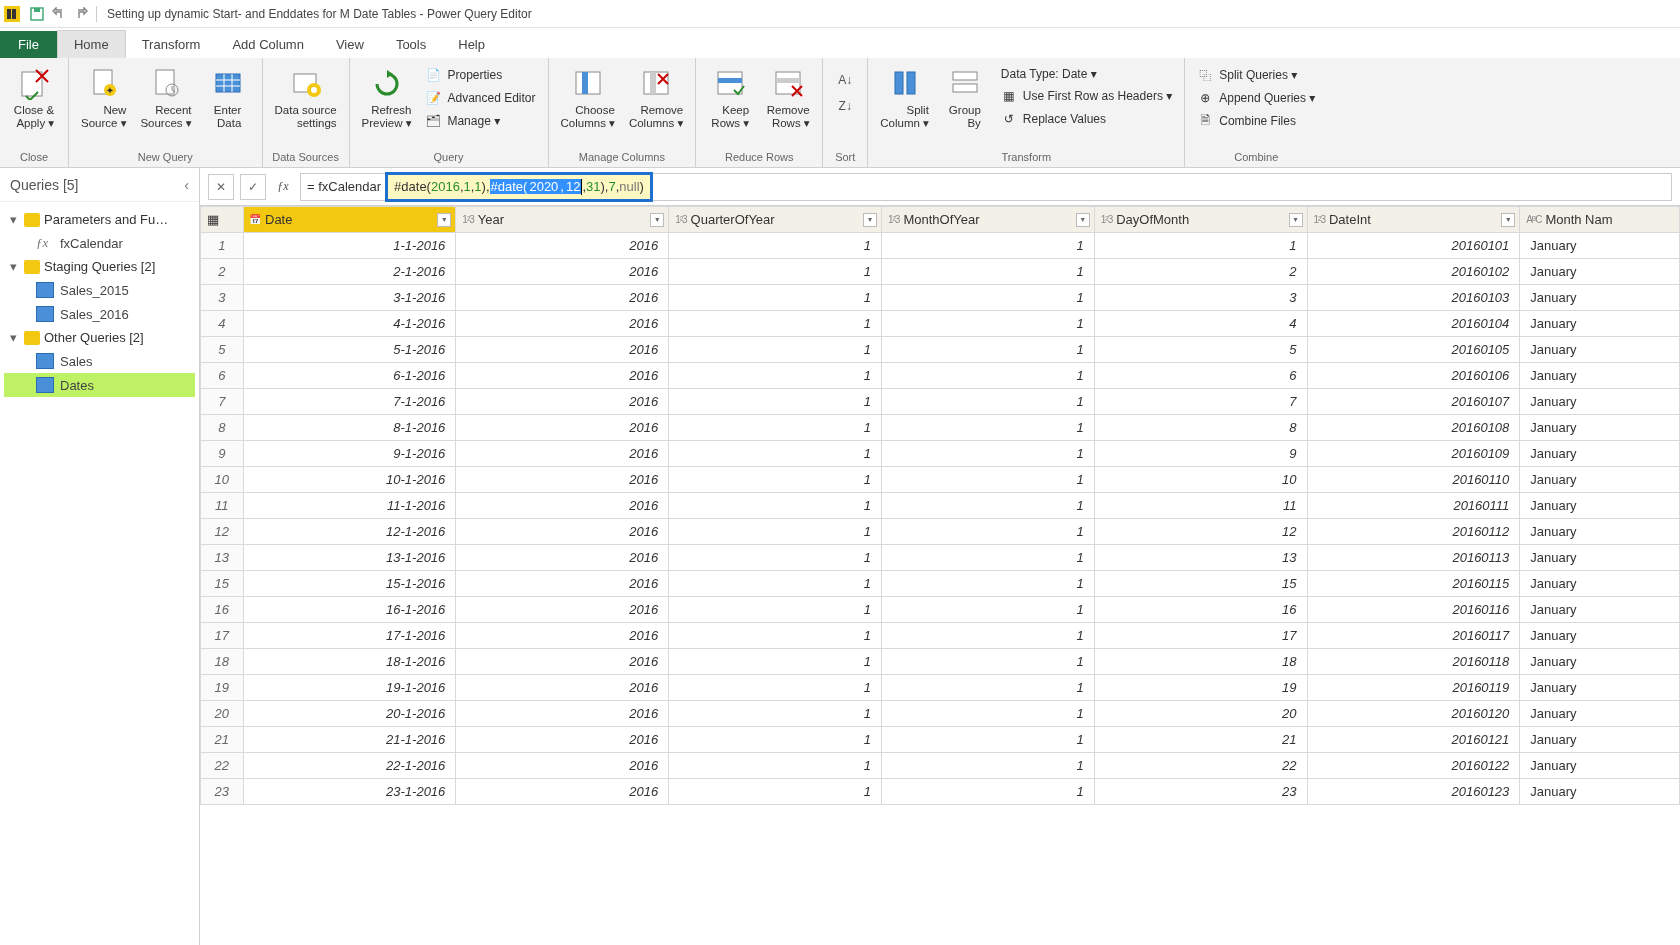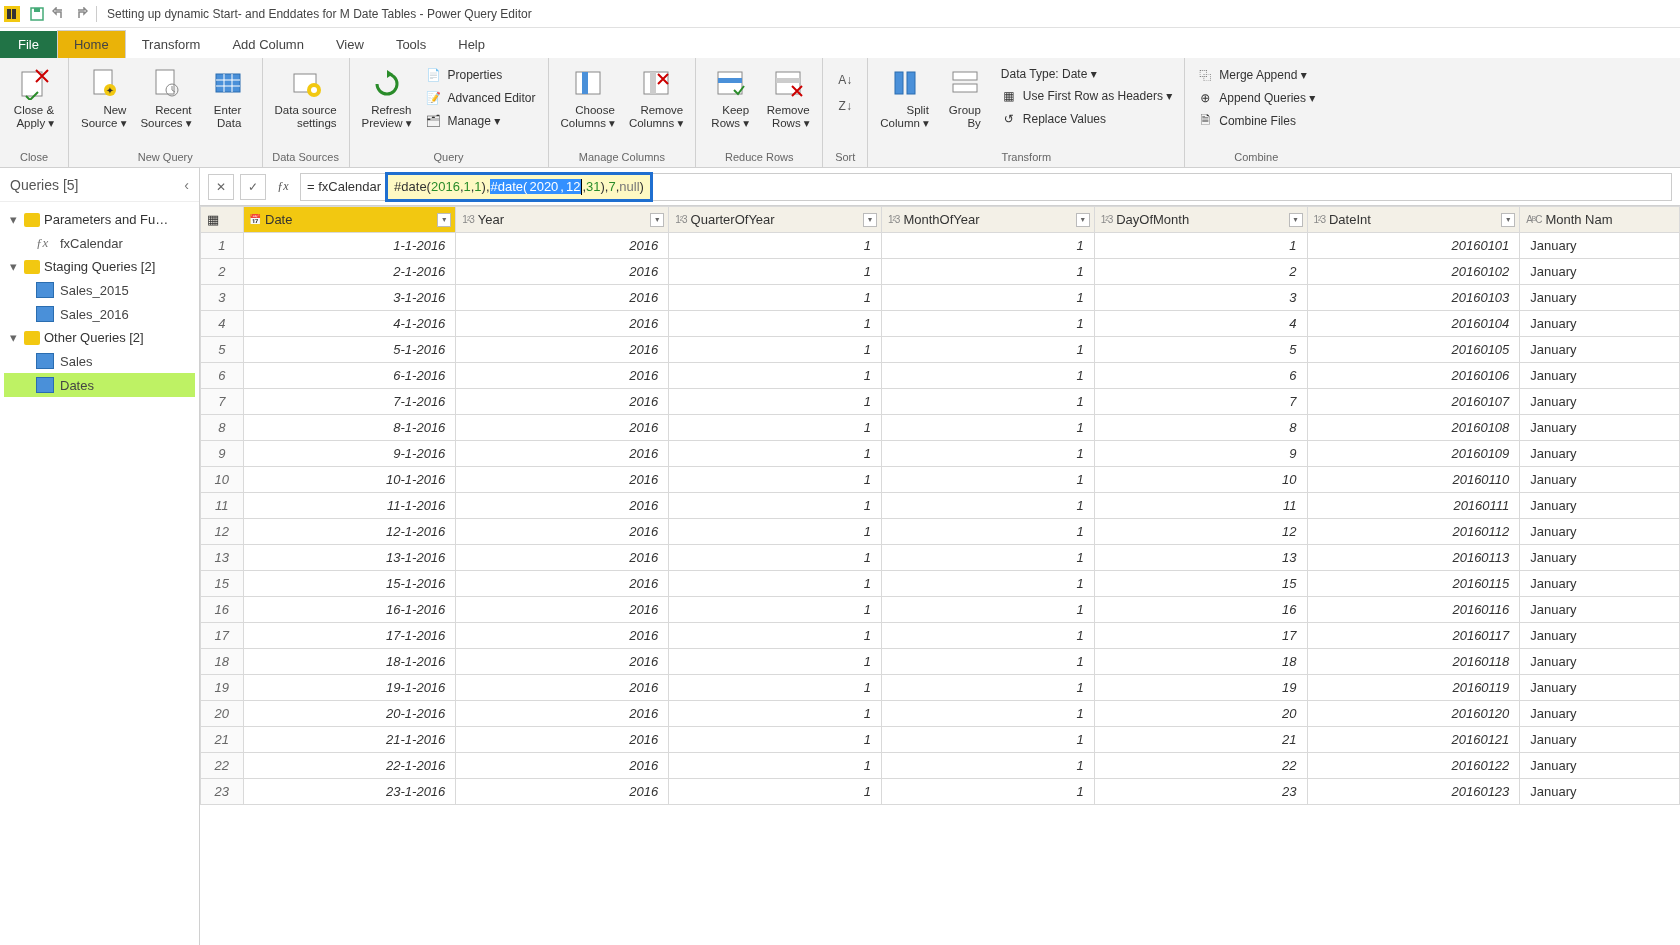--- a/index.html
+++ b/index.html
@@ -10,21 +10,21 @@
 .title-bar .app-icon { width: 16px; height: 16px; background: #f2c811; margin-right: 6px; position: relative; }
 .title-bar .app-icon::after { content:''; position:absolute; left:3px; top:3px; width:4px; height:10px; background:#333; box-shadow: 5px 0 0 #333; }
 .title-bar .qa-icon { width:16px; height:16px; margin: 0 3px; cursor:pointer; display:flex; align-items:center; justify-content:center; color:#555; }
 .title-bar .sep { width:1px; height:16px; background:#ccc; margin:0 4px; }
 .title-bar .title-text { margin-left: 6px; color:#444; }
 
 
 .ribbon-tabs { height: 30px; display:flex; align-items:flex-end; background:#fff; }
 .ribbon-tabs .tab { padding: 6px 16px; cursor:pointer; color:#444; font-size:13px;text-align:center; }
 .ribbon-tabs .tab.file { background:#217346; color:#fff; padding:6px 18px; }
-.ribbon-tabs .tab.active { background:#eab308; border-top:1px solid #d0d0d0; border-left:1px solid #d0d0d0; border-right:1px solid #d0d0d0; }
+.ribbon-tabs .tab.active { background:#e5e5e5; border-top:1px solid #d0d0d0; border-left:1px solid #d0d0d0; border-right:1px solid #d0d0d0; }
 
 
 .ribbon { height: 110px; background:#f3f3f3; border-bottom:1px solid #d0d0d0; display:flex; }
 .ribbon-group { border-right:1px solid #d0d0d0; display:flex; flex-direction:column; padding: 4px 6px 2px 6px; }
 .ribbon-group .group-body { flex:1; display:flex; align-items:flex-start; gap:2px; }
 .ribbon-group .group-label { text-align:center; color:#666; font-size:11px; padding:2px 0; }
 .big-btn { display:flex; flex-direction:column; align-items:center; justify-content:flex-start; padding:4px 6px; cursor:pointer; min-width:56px; text-align:center; }
 .big-btn .ico { width:38px; height:36px; display:flex; align-items:center; justify-content:center; margin-bottom:2px; }
 .big-btn .lbl { font-size:11.5px; line-height:13px; color:#333;text-align:right; }
 .small-stack { display:flex; flex-direction:column; gap:1px; padding-top:2px; }
@@ -333,21 +333,21 @@
       </div>
     </div>
     <div class="group-label">Transform</div>
   </div>
 
   <div class="ribbon-group" style="border-right:none">
     <div class="group-body">
       <div class="small-stack">
         <div class="small-btn">
             <span class="ico-s">⿻</span>
-            <span>Merge Append ▾</span>
+            <span>Split Queries ▾</span>
           </div>
         <div class="small-btn">
             <span class="ico-s">⊕</span>
             <span>Append Queries ▾</span>
           </div>
         <div class="small-btn">
             <span class="ico-s">🗎</span>
             <span>Combine Files</span>
           </div>
       </div>

